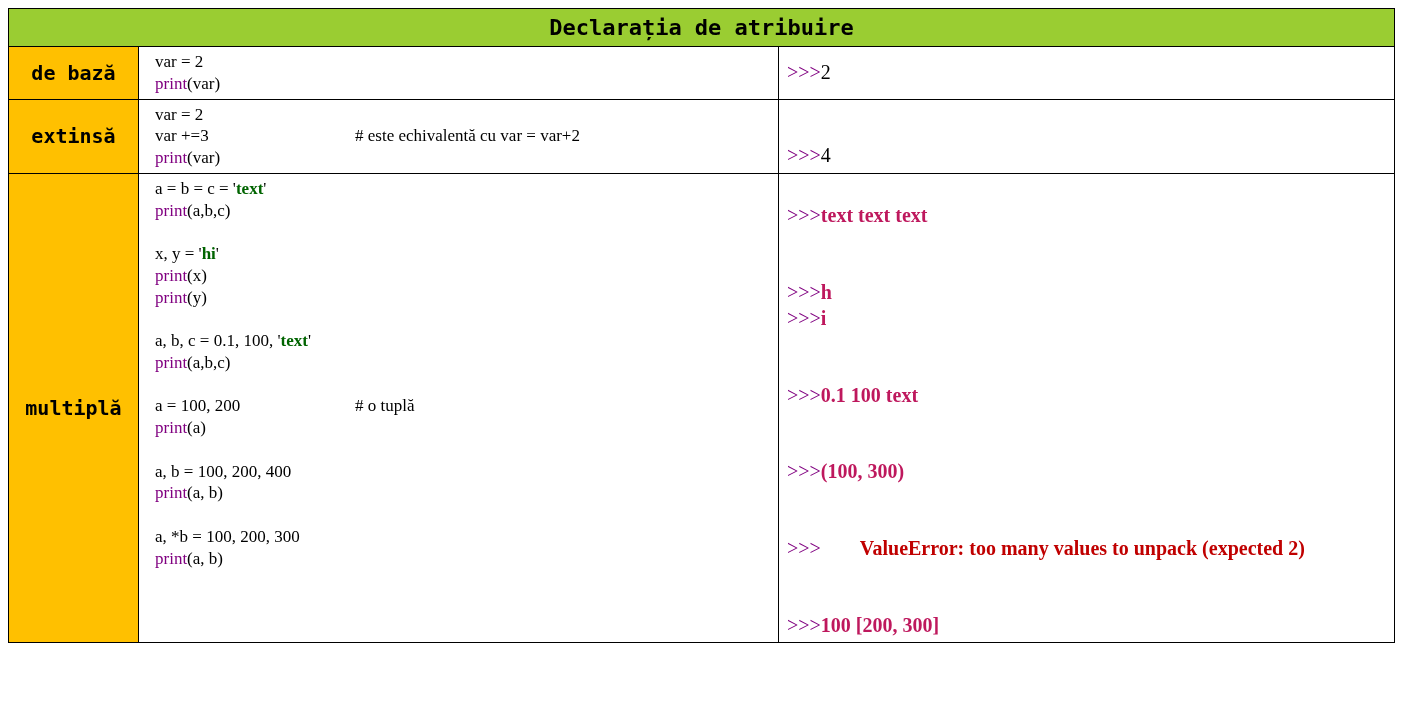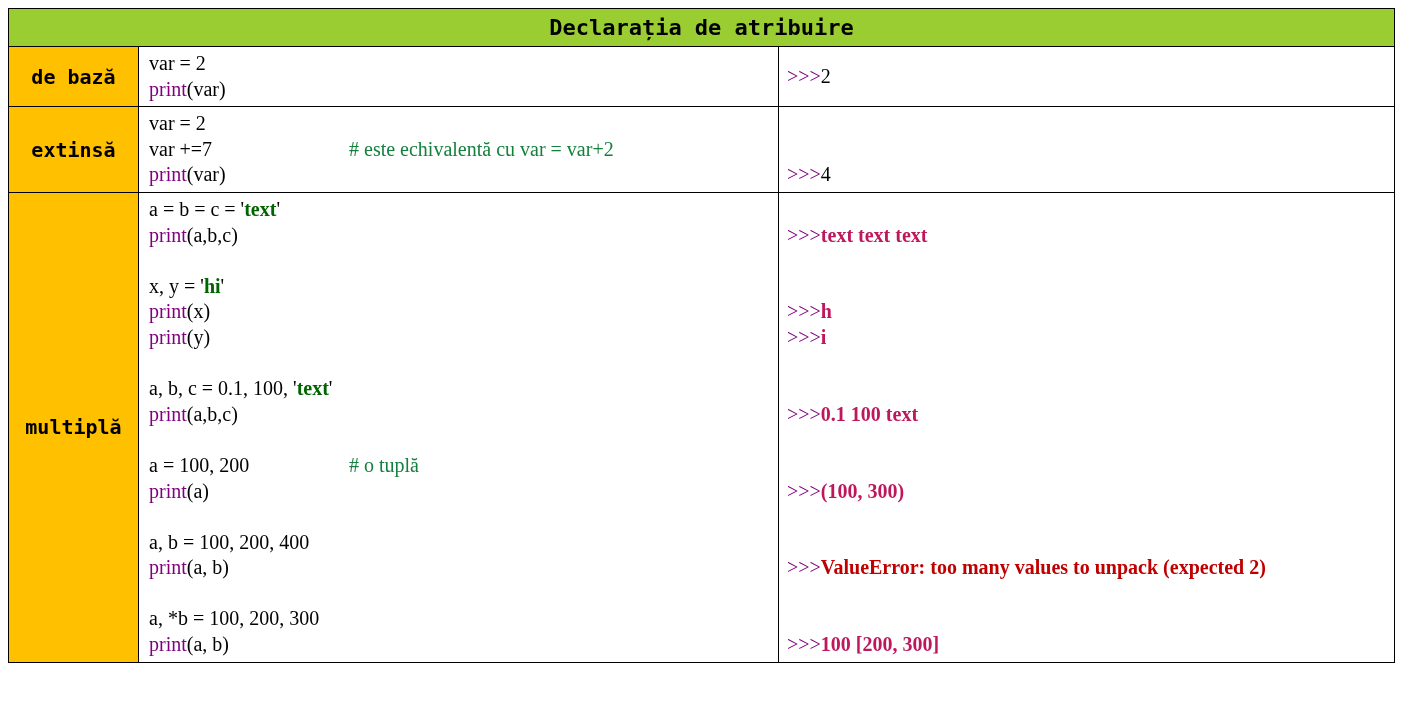--- a/index.html
+++ b/index.html
@@ -33,37 +33,37 @@
     background: #ffc000;
     font-family: "DejaVu Sans Mono", "Courier New", monospace;
     font-weight: bold;
     text-align: center;
     vertical-align: middle;
     font-size: 20px;
     width: 130px;
   }
   .code-cell {
     background: #fff;
-    padding: 4px 10px;
+    padding: 4px 16px;
     line-height: 1.28;
-    font-size: 20px;
+    font-size: 17px;
   }
   .output-cell {
     background: #fff;
     padding: 4px 8px;
     line-height: 1.28;
     font-size: 20px;
     vertical-align: bottom;
   }
   .kw { color: #800080; font-weight: normal; }      
   .str { color: #006400; font-weight: bold; }     
-  .cmt { color: #15803d; }                         
+  .cmt { color: #000000; }                         
   .prompt { color: #800080; }                      
   .out-blue { color: #be185d; font-weight: bold; } 
-  .out-err { color: #c00000; font-weight: bold; }  
+  .out-err { color: #c00000; font-weight: bold; margin-left: 39px; }  
   .blank { height: 1.28em; }
   .row1-out { vertical-align: middle; }
 </style>
 </head>
 <body>
 
 <table>
   <colgroup>
     <col style="width:130px">
     <col style="width:640px">
@@ -83,21 +83,21 @@
     </td>
     <td class="output-cell row1-out">
       <div><span class="prompt">&gt;&gt;&gt;</span><span>2</span></div>
     </td>
   </tr>
 
   <tr>
     <td class="label-cell">extinsă</td>
     <td class="code-cell">
       <div><span>var = 2</span></div>
-      <div><span style="display:inline-block; width:200px;">var +=7</span><span class="cmt"># este echivalentă cu var = var+2</span></div>
+      <div><span style="display:inline-block; width:200px;">var +=3</span><span class="cmt"># este echivalentă cu var = var+2</span></div>
       <div><span class="kw">print</span><span>(var)</span></div>
     </td>
     <td class="output-cell">
       <div><span class="prompt">&gt;&gt;&gt;</span><span>4</span></div>
     </td>
   </tr>
 
   <tr>
     <td class="label-cell">multiplă</td>
     <td class="code-cell">

